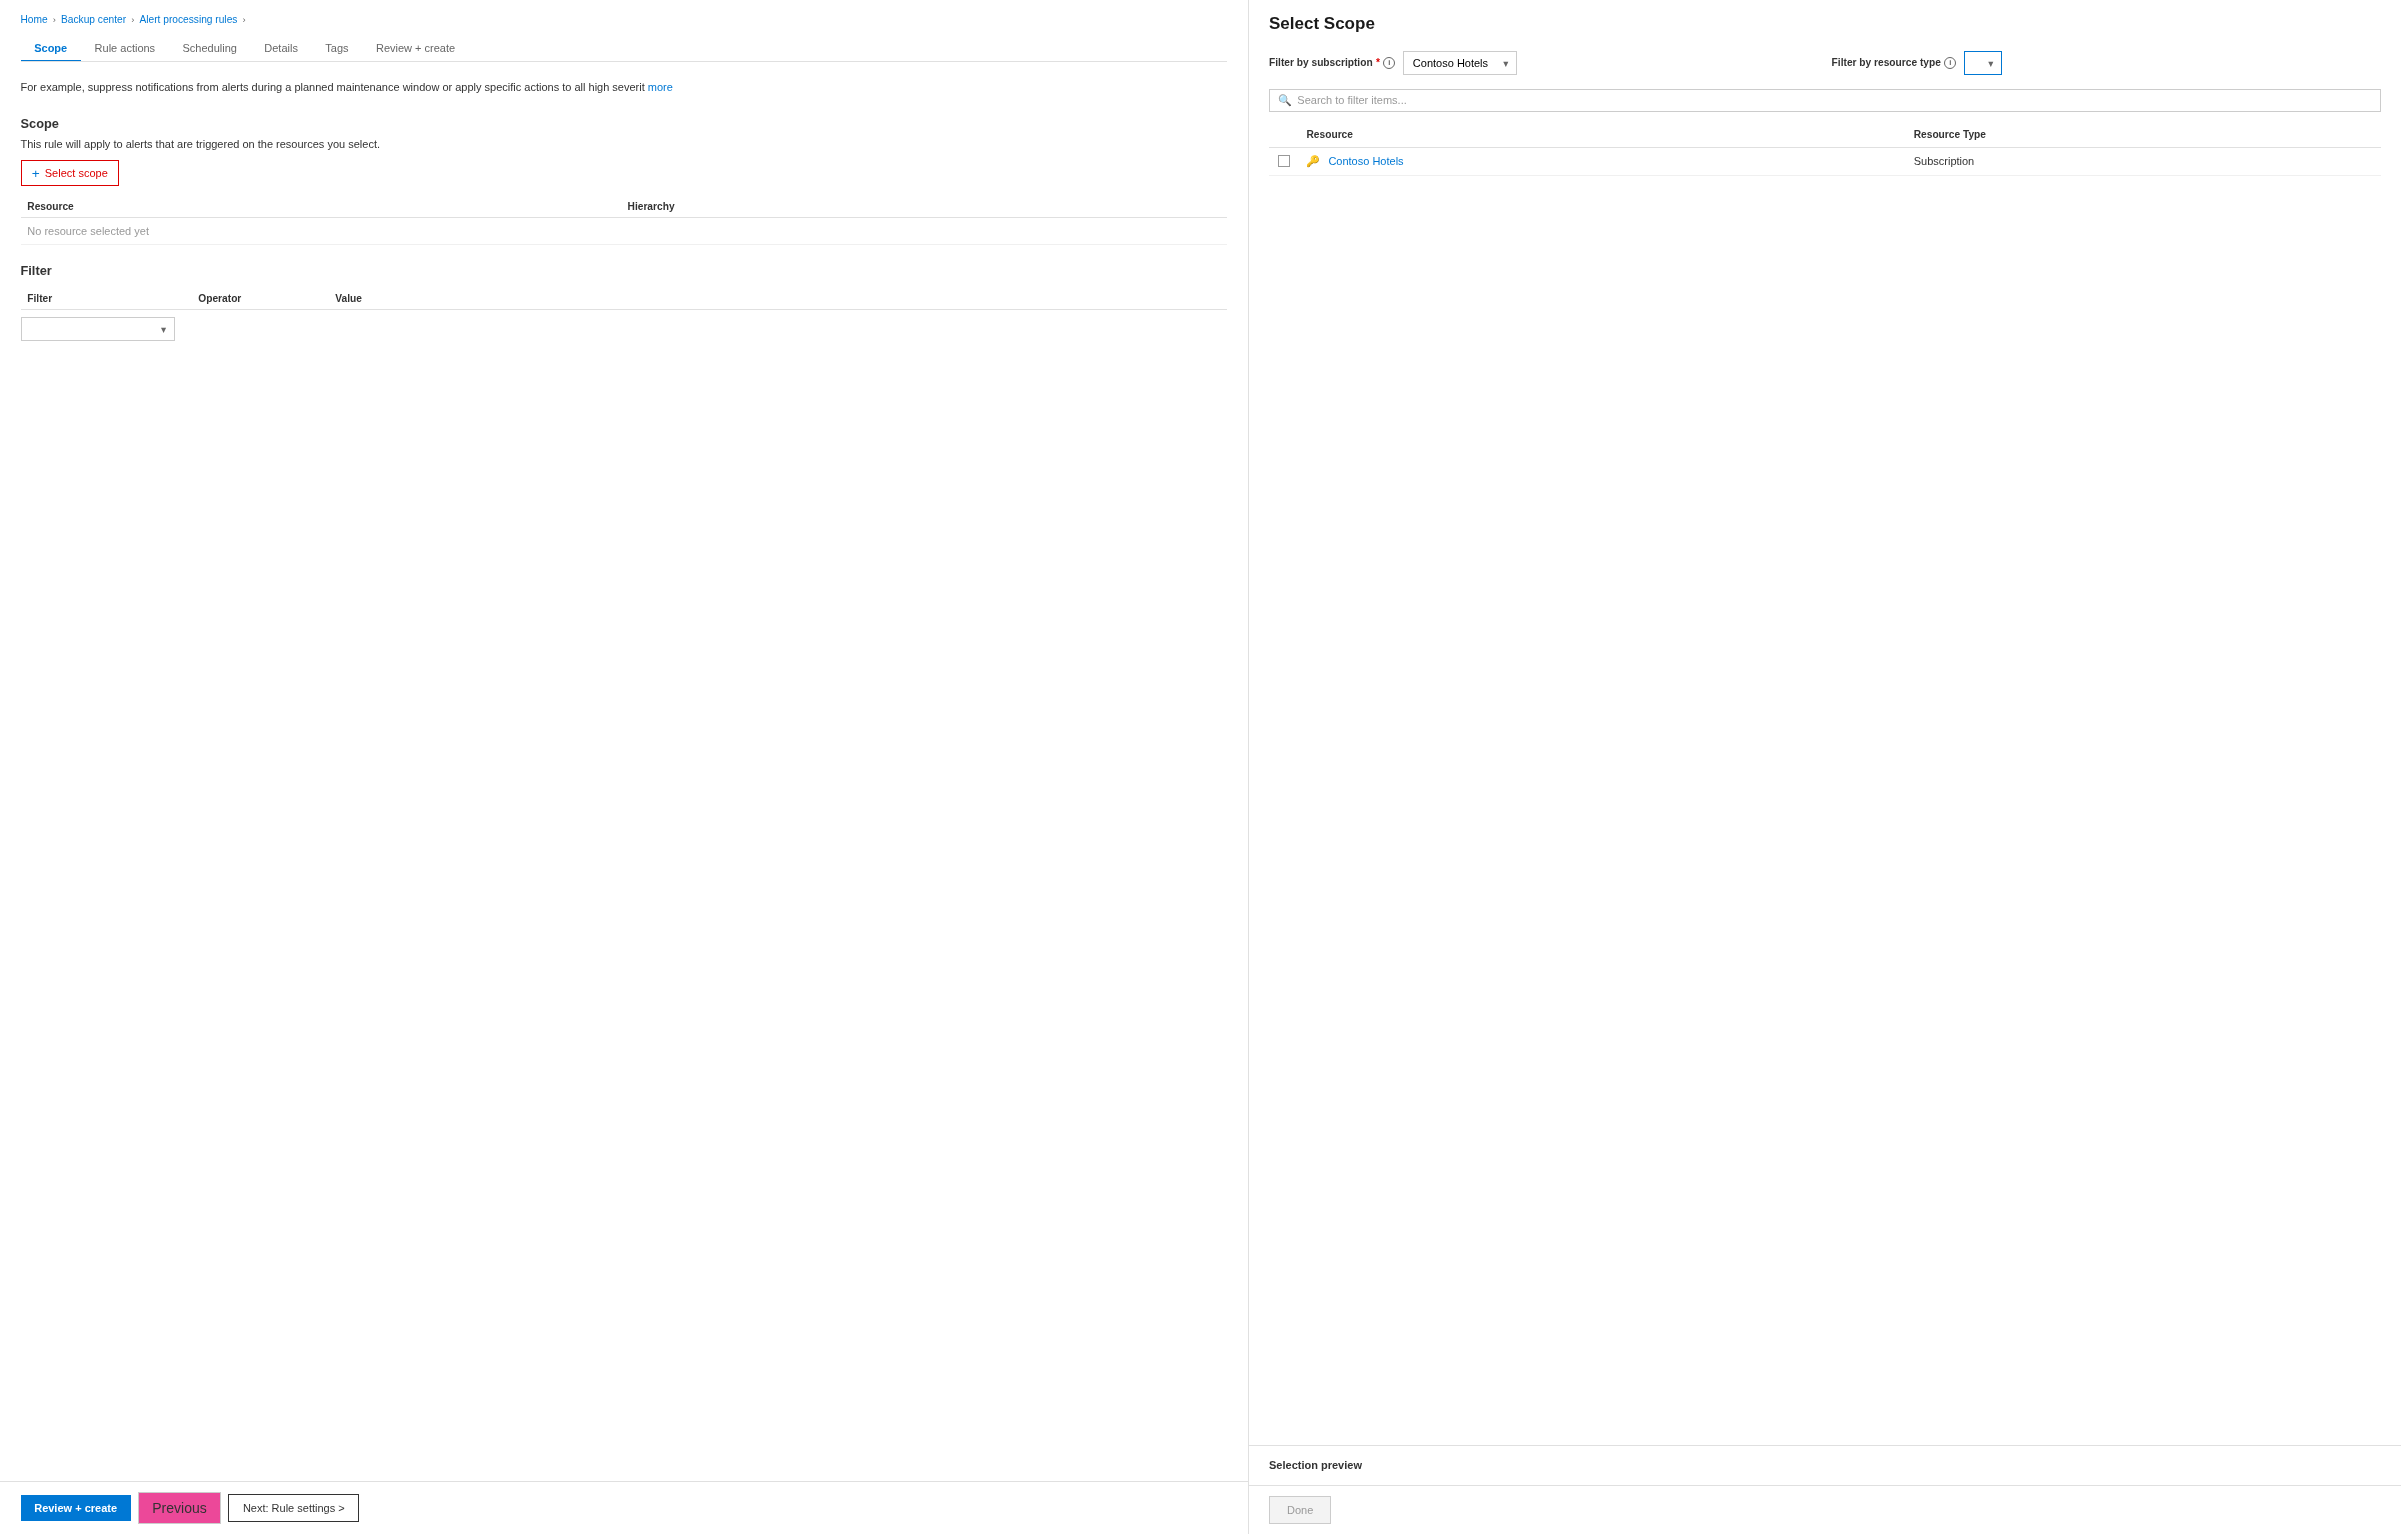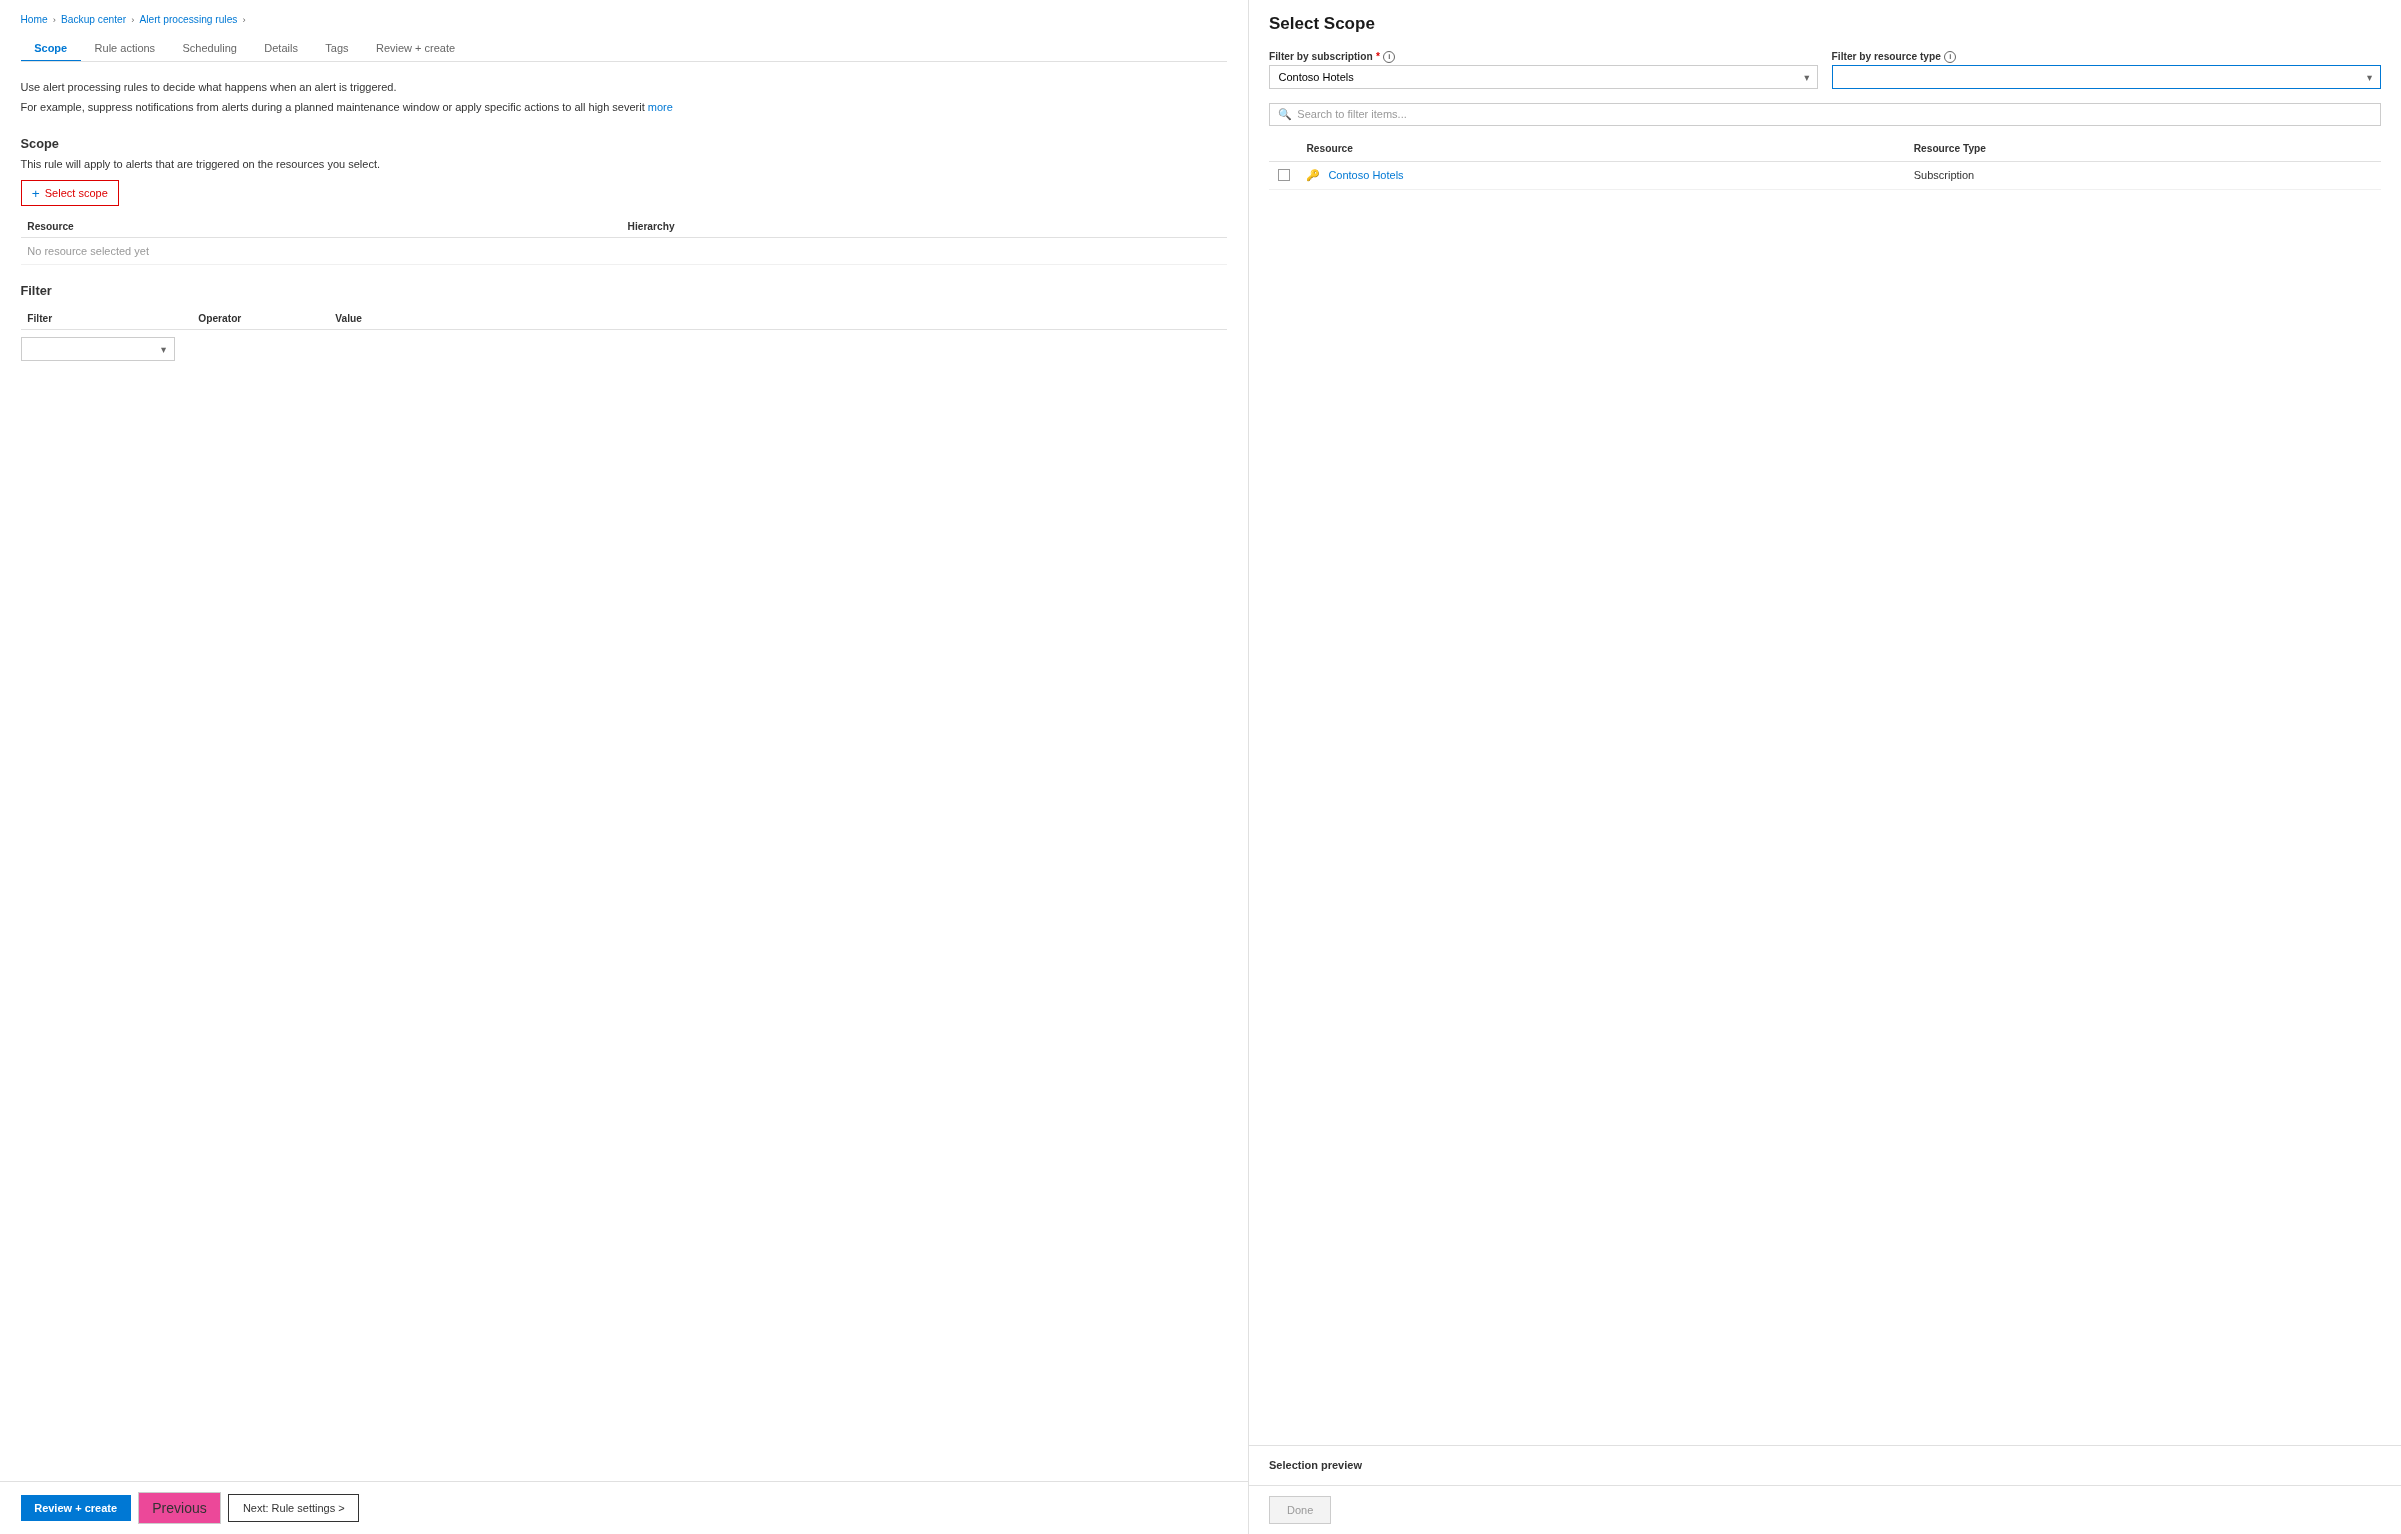--- a/index.html
+++ b/index.html
@@ -54,21 +54,21 @@
     .btn-outline { background: #fff; color: #333; border: 0.9px solid #333; padding: 6.8px 13.7px; font-size: 11px; cursor: pointer; }
 
     
     .right-panel { flex: 1; display: flex; flex-direction: column; overflow: hidden; }
     .right-content { flex: 1; overflow-y: auto; padding: 13.7px 20.5px; }
 
     .panel-title { font-size: 17px; font-weight: 600; color: #1a1a1a; margin-bottom: 17px; }
 
     
     .filter-row { display: flex; gap: 13.7px; margin-bottom: 13.7px; }
-    .filter-group { display: flex; flex-direction: column; gap: 2px; flex: 1; }
+    .filter-group { display: flex; flex-direction: row; gap: 8px; flex: 1; }
     .filter-label { font-size: 10.2px; font-weight: 600; color: #333; display: flex; align-items: center; gap: 3.4px; }
     .required { color: #d00; }
     .info-icon { display: inline-flex; align-items: center; justify-content: center; width: 12px; height: 12px; border: 0.9px solid #666; border-radius: 50%; font-size: 7.7px; color: #666; cursor: pointer; }
 
     
     .search-row { display: flex; align-items: center; border: 0.9px solid #ccc; padding: 4.3px 8.5px; margin-bottom: 10.2px; gap: 5.1px; }
     .search-icon-char { color: #666; font-size: 11px; }
     .search-input { border: none; outline: none; font-size: 11px; flex: 1; }
     .search-input::placeholder { color: #999; }
 
@@ -127,21 +127,20 @@
           <span>Details</span>
         </div>
         <div class="tab">
           <span>Tags</span>
         </div>
         <div class="tab">
           <span>Review + create</span>
         </div>
       </div>
 
-      <p class="description">Use alert processing rules to decide what happens when an alert is triggered.</p>
       <p class="description">
         <span>For example, suppress notifications from alerts during a planned maintenance window or apply specific actions to all high severit</span>
         <a href="#" class="more-link">more</a>
       </p>
 
       <div class="section">
         <h2 class="section-title">Scope</h2>
         <p class="section-desc">This rule will apply to alerts that are triggered on the resources you select.</p>
 
         <button class="select-scope-btn">

